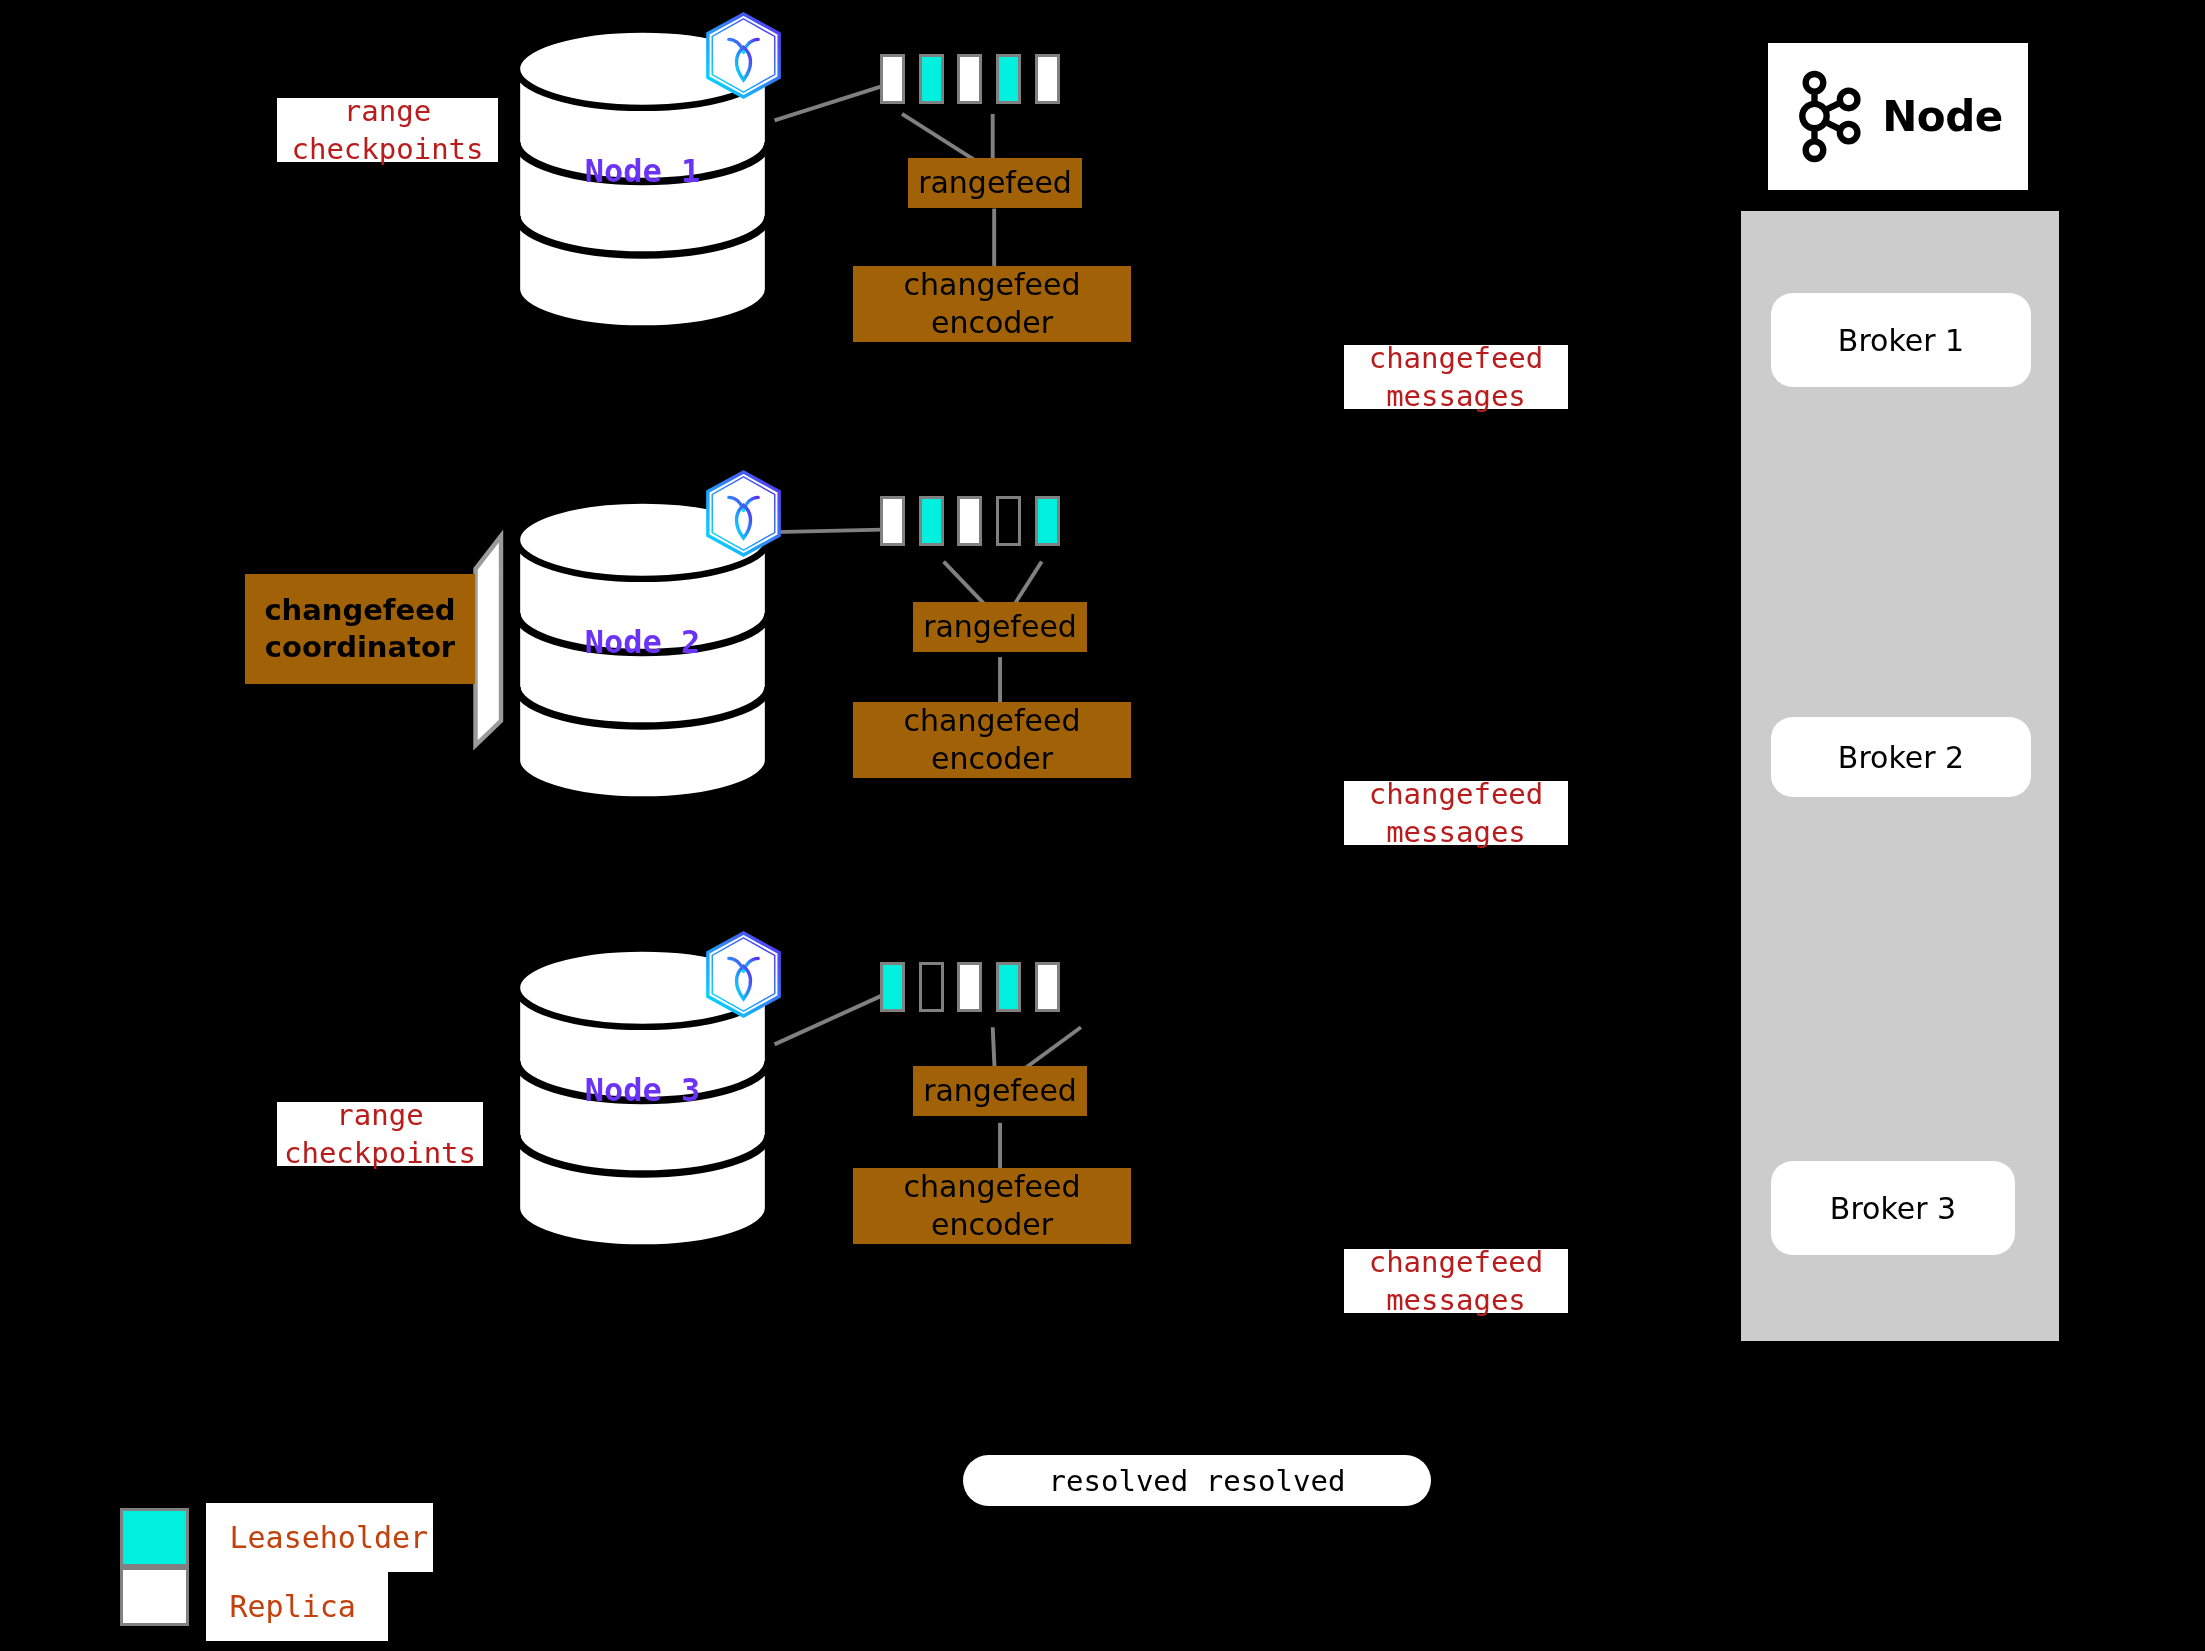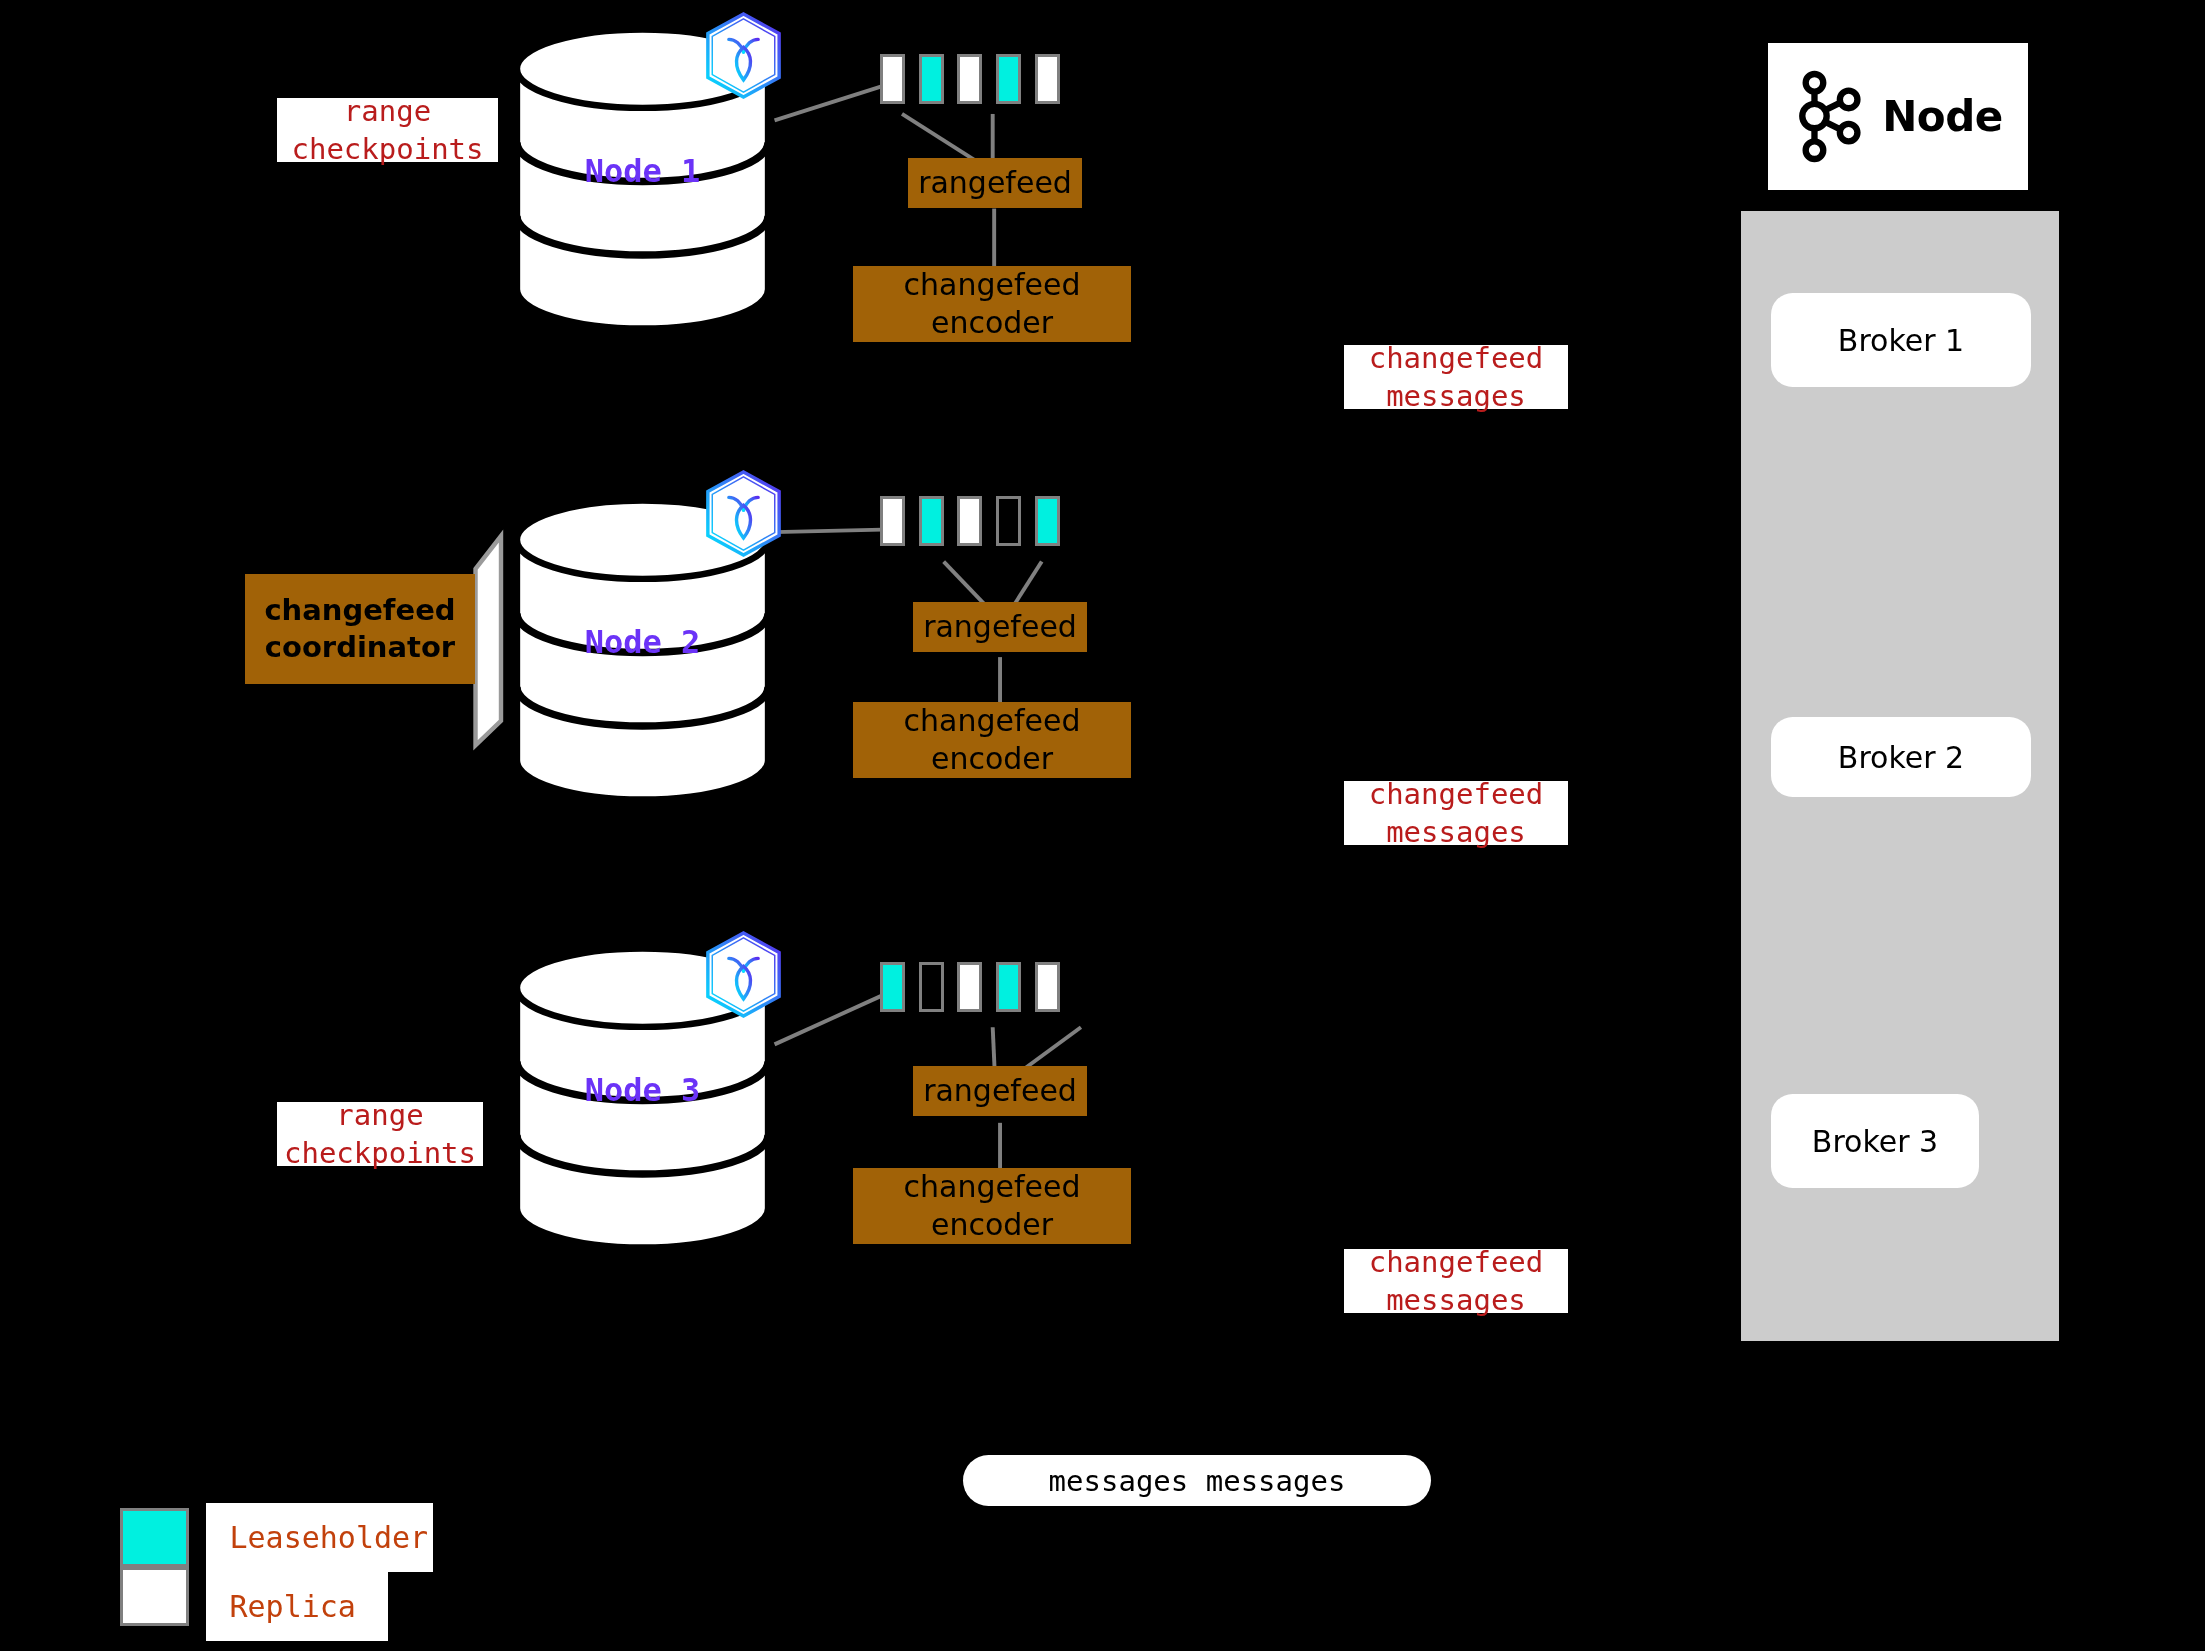--- a/index.html
+++ b/index.html
@@ -137,21 +137,21 @@
     </svg>
     <span class="kname">Node</span>
   </div>
 
   <div class="broker abs" style="left:1771px;top:293px;width:260px;height:94px;font-size:30px;">
     <span>Broker 1</span>
   </div>
   <div class="broker abs" style="left:1771px;top:717px;width:260px;height:80px;font-size:30px;">
     <span>Broker 2</span>
   </div>
-  <div class="broker abs" style="left:1771px;top:1094px;width:208px;height:94px;font-size:30px;">
+  <div class="broker abs" style="left:1771px;top:1161px;width:244px;height:94px;font-size:30px;">
     <span>Broker 3</span>
   </div>
 
   <div class="wlabel abs" style="left:277px;top:98px;width:221px;height:64px;font-size:29px;">
     <span>range</span>
     <span>checkpoints</span>
   </div>
 
   <div class="cyl" style="left:510px;top:27px;width:265px;height:304px;">
     <svg width="265" height="304" viewBox="0 0 540 620">
@@ -314,21 +314,21 @@
     <span>changefeed</span>
     <span>encoder</span>
   </div>
 
   <div class="wlabel abs" style="left:1344px;top:1249px;width:224px;height:64px;font-size:29px;">
     <span>changefeed</span>
     <span>messages</span>
   </div>
 
   <div id="resolved-pill" class="abs" style="left:963px;top:1455px;width:468px;height:51px;font-size:29px;">
-    <span>messages messages</span>
+    <span>resolved resolved</span>
   </div>
 
   <div class="abs" style="left:120px;top:1508px;">
     <div class="legend-sw lease abs" style="left:0px;top:0px;width:69px;height:59px;background:#00F0E0;"></div>
     <div class="legend-txt abs" style="left:86px;top:-4.9px;width:227px;height:69px;font-size:30px;padding-left:23.5px;box-sizing:border-box;">
       <span>Leaseholder</span>
     </div>
     <div class="legend-sw replica abs" style="left:0px;top:59px;width:69px;height:59px;background:#ffffff;"></div>
     <div class="legend-txt abs" style="left:86px;top:64px;width:182px;height:69px;font-size:30px;padding-left:23.5px;box-sizing:border-box;">
       <span>Replica</span>

